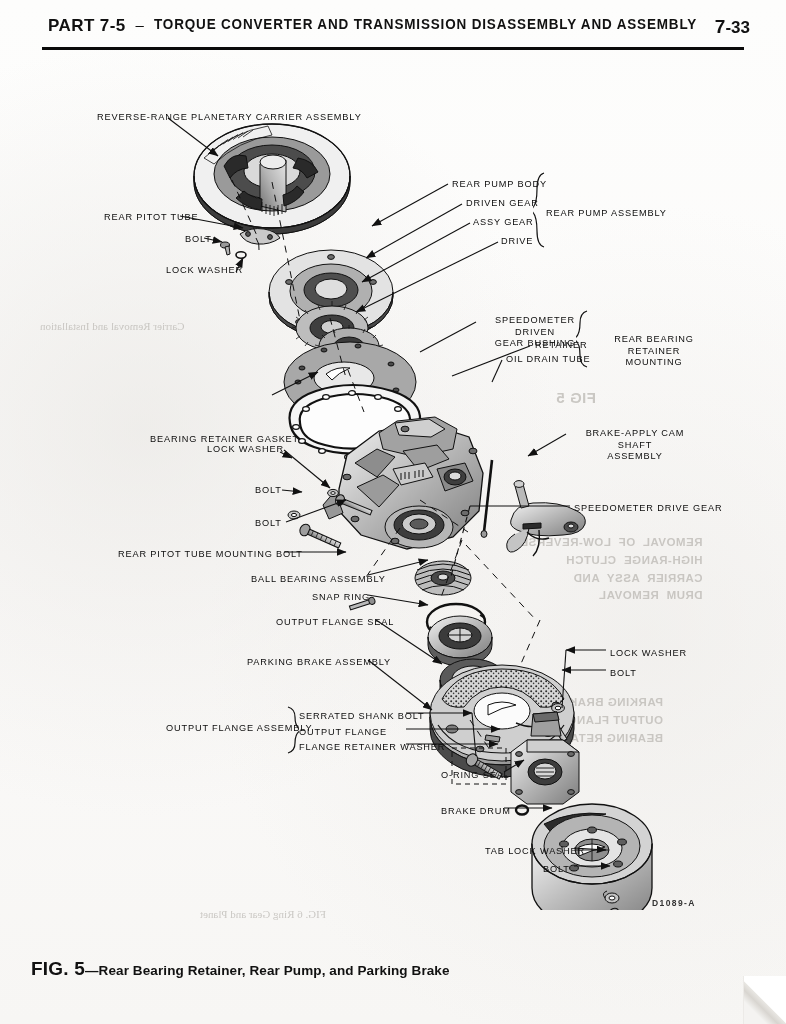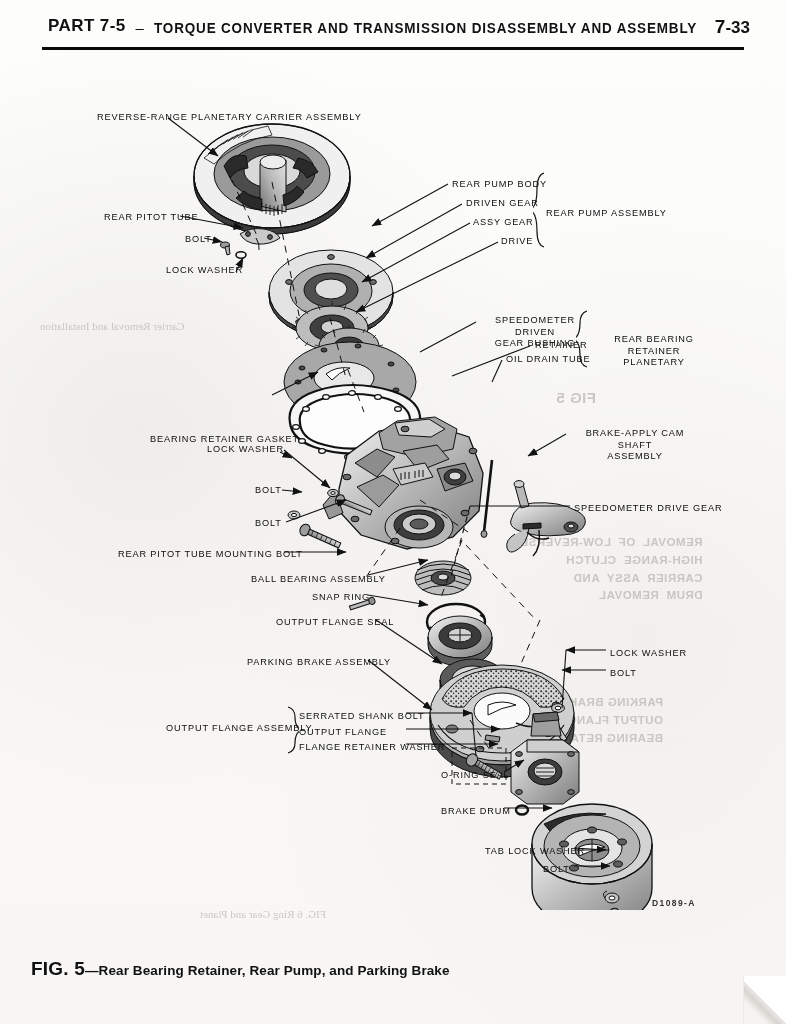--- a/index.html
+++ b/index.html
@@ -17,21 +17,21 @@
       radial-gradient(ellipse at 18% 42%, rgba(228,226,222,.55) 0%, rgba(255,255,255,0) 46%),
       radial-gradient(ellipse at 82% 62%, rgba(230,228,224,.45) 0%, rgba(255,255,255,0) 48%),
       linear-gradient(180deg,#fdfdfc 0%, #fbfaf9 55%, #f7f6f4 100%);
     overflow:hidden;
   }
   
   .hdr{
     position:absolute;left:0;right:0;top:16px;height:34px;
   }
   .hdr-inner{
-    display:flex;align-items:flex-end;justify-content:center;
+    display:flex;align-items:flex-start;justify-content:center;
     gap:10px;padding:0 44px;
   }
   .hdr-part{
     font-weight:bold;font-size:17px;letter-spacing:.4px;
     color:#111;white-space:nowrap;
   }
   .hdr-dash{font-size:15px;color:#111;}
   .hdr-title{
     font-size:14.5px;font-weight:bold;color:#111;
     letter-spacing:.9px;white-space:nowrap;
@@ -559,21 +559,21 @@
     <div class="lbl" style="left:546px;top:208px;">REAR PUMP ASSEMBLY</div>
     <svg class="brace" style="position:absolute;left:533px;top:172px;" width="14" height="76">
       <path d="M11 1 q-7 2 -7 16 q0 18 -7 21 q7 3 7 21 q0 14 7 16" fill="none" stroke="#111" stroke-width="1.2"></path>
     </svg>
 
     <div class="lbl c" style="left:480px;top:315px;width:110px;white-space:pre-line;">SPEEDOMETER DRIVEN
 GEAR BUSHING</div>
     <div class="lbl" style="left:535px;top:340px;">RETAINER</div>
     <div class="lbl" style="left:506px;top:354px;">OIL DRAIN TUBE</div>
     <div class="lbl" style="left:589px;top:334px;width:130px;white-space:pre-line;text-align:center;">REAR BEARING RETAINER
-PLANETARY</div>
+MOUNTING</div>
     <svg class="brace" style="position:absolute;left:576px;top:310px;" width="14" height="58">
       <path d="M11 1 q-7 2 -7 12 q0 14 -7 16 q7 2 7 16 q0 10 7 12" fill="none" stroke="#111" stroke-width="1.2"></path>
     </svg>
 
     <div class="lbl" style="left:150px;top:388px;margin-top:46px;">BEARING RETAINER GASKET</div>
     <div class="lbl" style="left:207px;top:444px;">LOCK WASHER</div>
     <div class="lbl" style="left:255px;top:485px;">BOLT</div>
     <div class="lbl" style="left:255px;top:518px;">BOLT</div>
     <div class="lbl" style="left:118px;top:549px;">REAR PITOT TUBE MOUNTING BOLT</div>
     <div class="lbl" style="left:251px;top:574px;">BALL BEARING ASSEMBLY</div>

